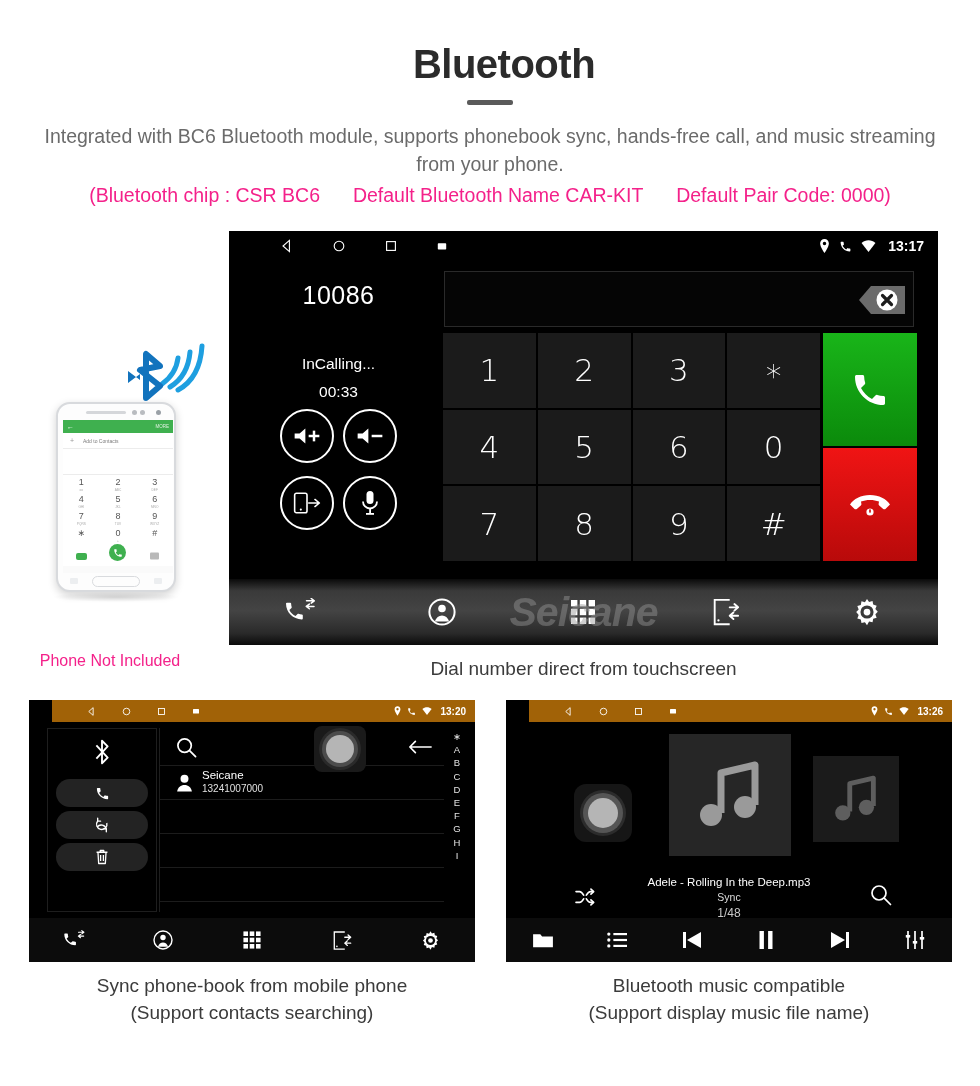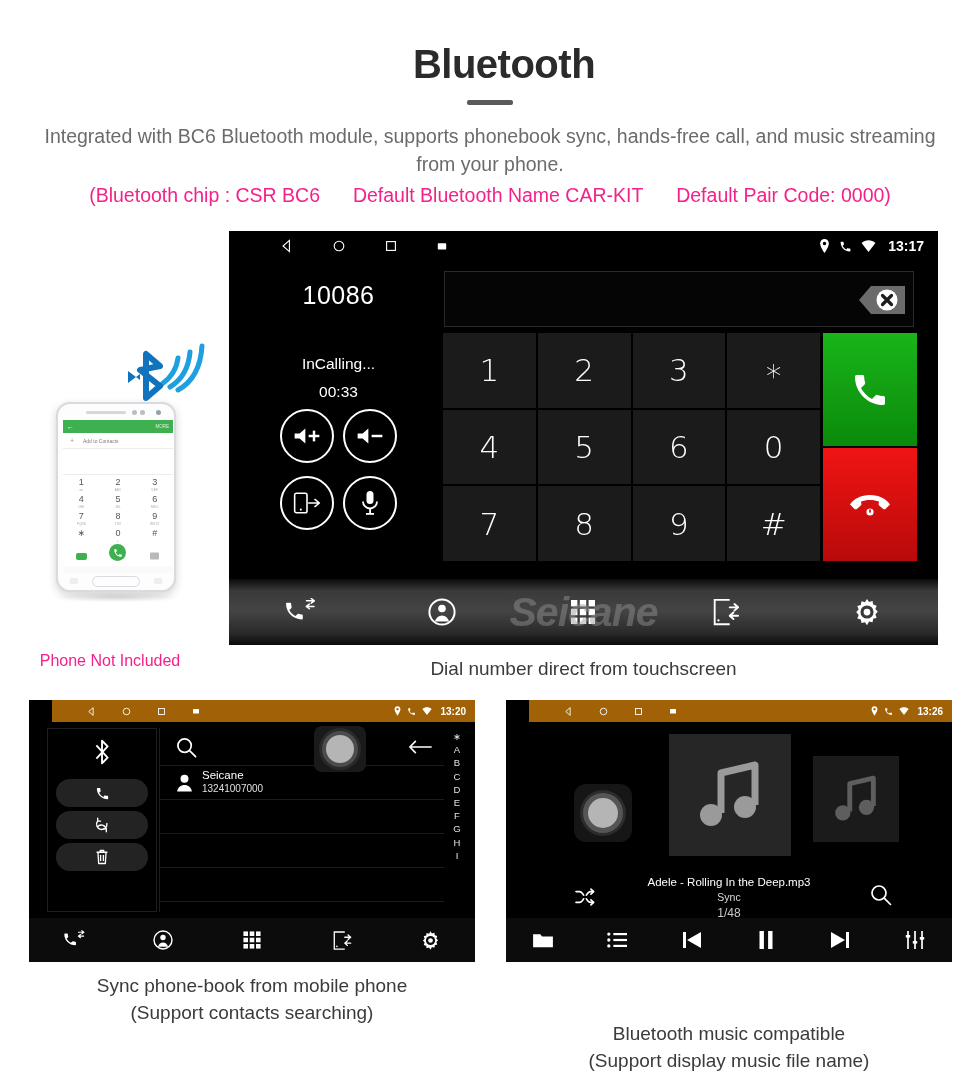--- a/index.html
+++ b/index.html
@@ -812,18 +812,18 @@
       <div class="nitem">
         <svg width="20" height="18" viewBox="0 0 20 18" fill="none" stroke="#fff" stroke-width="1.7">
           <path d="M3 0v18M10 0v18M17 0v18"></path>
           <rect x="0.8" y="4" width="4.4" height="2.6" fill="#fff" stroke="none"></rect>
           <rect x="7.8" y="10" width="4.4" height="2.6" fill="#fff" stroke="none"></rect>
           <rect x="14.8" y="6" width="4.4" height="2.6" fill="#fff" stroke="none"></rect>
         </svg>
       </div>
     </div>
   </div>
-  <div class="cap" style="left:506px; top:1020px; width:446px;">
+  <div class="cap" style="left:506px; top:972px; width:446px;">
     <div>Bluetooth music compatible</div>
     <div>(Support display music file name)</div>
   </div>
 
 </div>
 
 </body></html>

